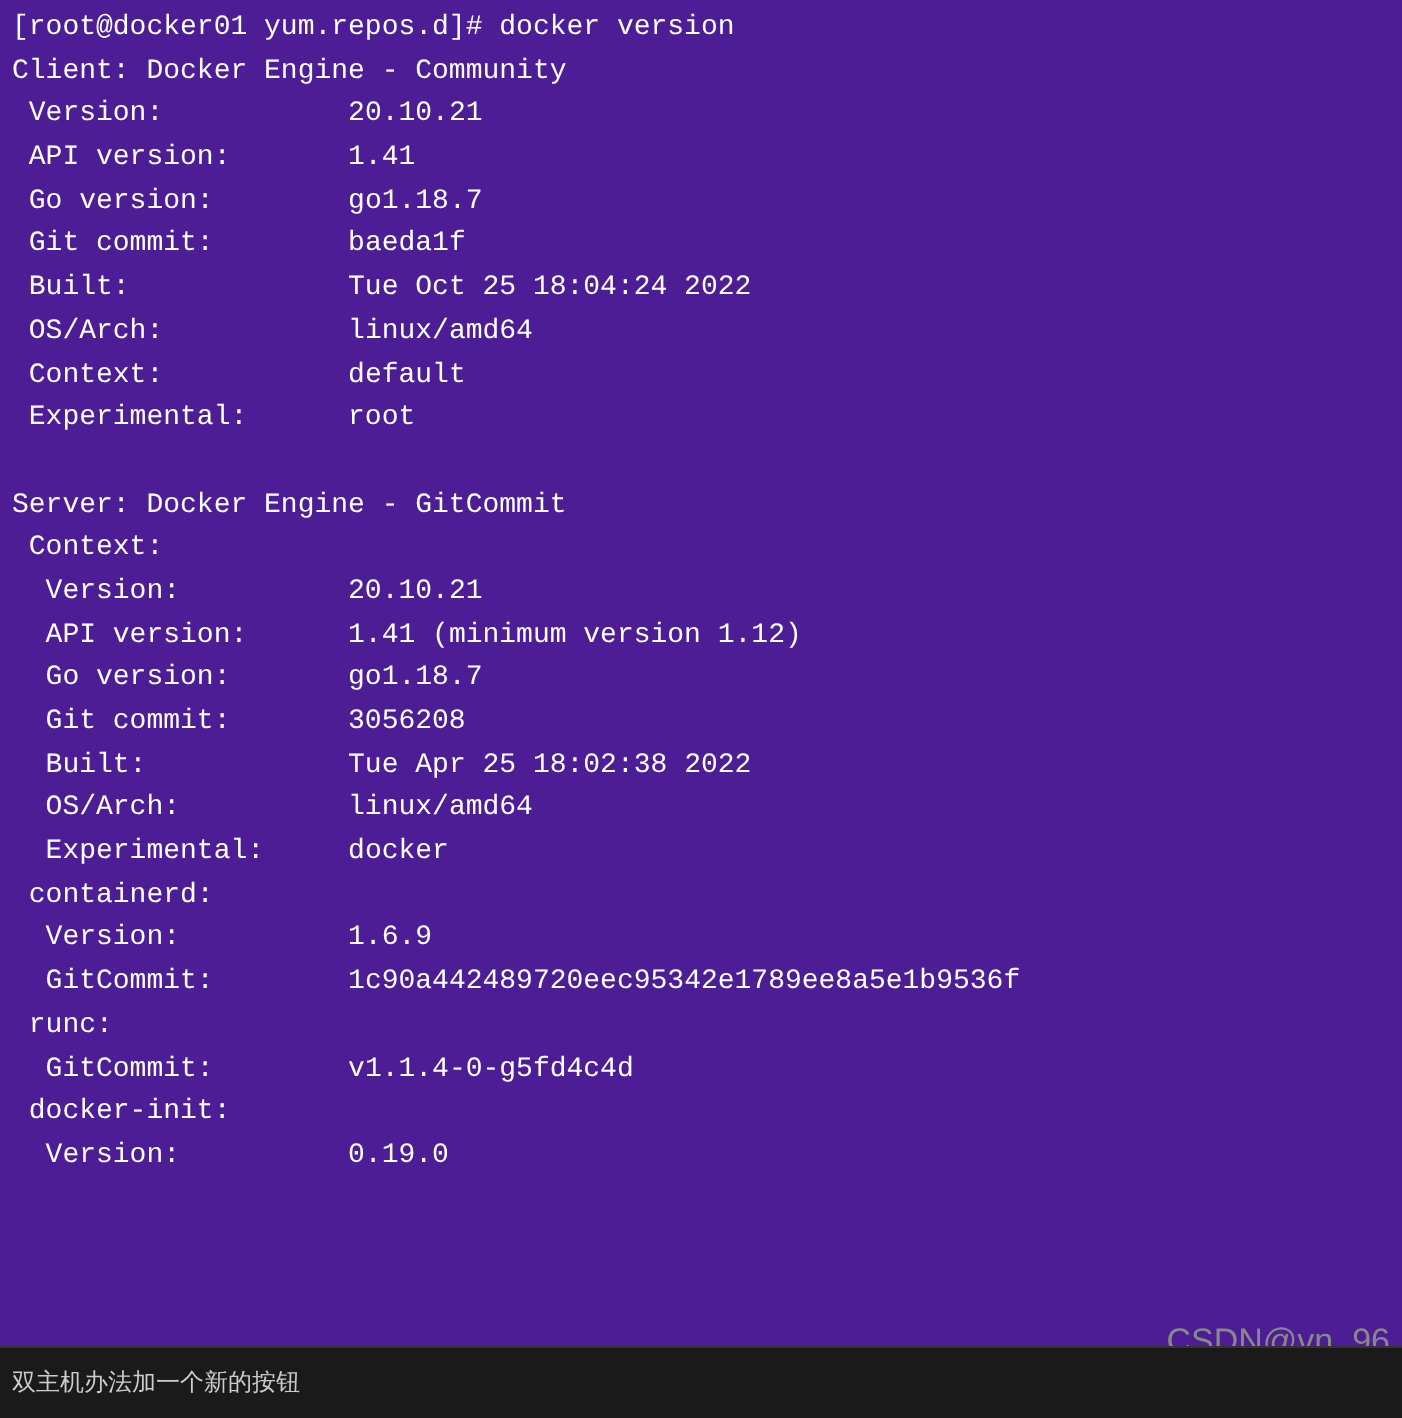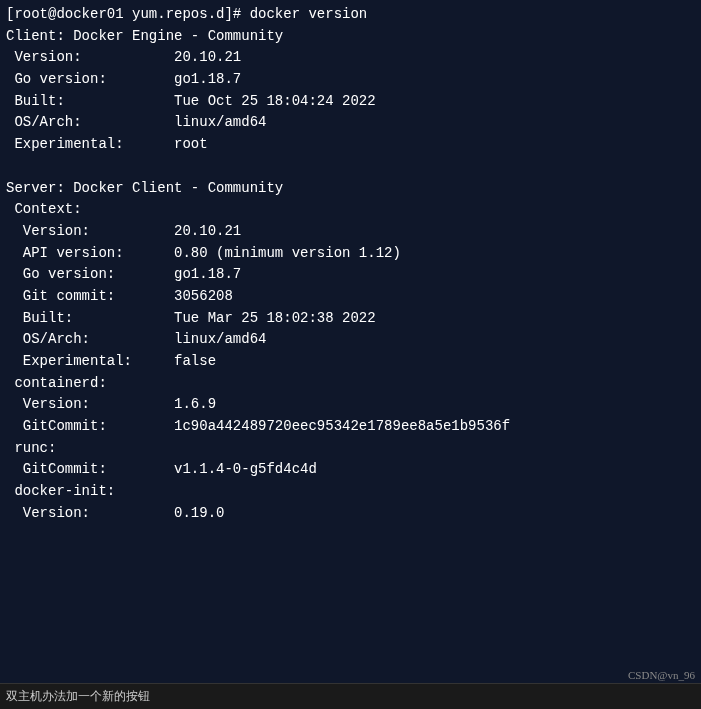--- a/index.html
+++ b/index.html
@@ -12,84 +12,87 @@
       height: 709px;
       background: #000000;
       font-family: 'Courier New', Courier, monospace;
       font-size: 14px;
       color: #ffffff;
       overflow: hidden;
     }
     .terminal {
       width: 701px;
       height: 709px;
-      background: #0f172a;
+      background: #4c1d95;
       padding: 4px 6px;
       position: relative;
     }
     .terminal-line {
       line-height: 1.55;
       white-space: pre;
     }
     .cursor {
       display: inline-block;
       width: 10px;
       height: 15px;
       background: #00ff00;
       vertical-align: middle;
       margin-left: 2px;
     }
     .watermark {
       position: absolute;
       bottom: 28px;
       right: 6px;
       color: #888888;
-      font-size: 11px;
-      font-family: Liberation Serif, serif;
+      font-size: 17px;
+      font-family: Liberation Sans, sans-serif;
     }
     .bottom-bar {
       position: absolute;
       bottom: 0;
       left: 0;
       right: 0;
-      height: 26px;
+      height: 36px;
       background: #1a1a1a;
       border-top: 1px solid #333;
       display: flex;
       align-items: center;
       padding: 0 6px;
     }
     .bottom-text {
       color: #cccccc;
       font-size: 12px;
       font-family: 'Microsoft YaHei', Arial, sans-serif;
     }
   </style>
 </head>
 <body>
 
 <div class="terminal">
   <div id="terminal-content">
       <div class="terminal-line">[root@docker01 yum.repos.d]# docker version</div>
       <div class="terminal-line">Client: Docker Engine - Community</div>
       <div class="terminal-line"><span> Version:</span><span>           20.10.21</span></div>
+      <div class="terminal-line"><span> API version:</span><span>       1.41</span></div>
       <div class="terminal-line"><span> Go version:</span><span>        go1.18.7</span></div>
+      <div class="terminal-line"><span> Git commit:</span><span>        baeda1f</span></div>
       <div class="terminal-line"><span> Built:</span><span>             Tue Oct 25 18:04:24 2022</span></div>
       <div class="terminal-line"><span> OS/Arch:</span><span>           linux/amd64</span></div>
+      <div class="terminal-line"><span> Context:</span><span>           default</span></div>
       <div class="terminal-line"><span> Experimental:</span><span>      root</span></div>
       <div class="terminal-line" style="height: 1.55em;"></div>
-      <div class="terminal-line">Server: Docker Client - Community</div>
+      <div class="terminal-line">Server: Docker Engine - GitCommit</div>
       <div class="terminal-line"> Context:</div>
       <div class="terminal-line"><span>  Version:</span><span>          20.10.21</span></div>
-      <div class="terminal-line"><span>  API version:</span><span>      0.80 (minimum version 1.12)</span></div>
+      <div class="terminal-line"><span>  API version:</span><span>      1.41 (minimum version 1.12)</span></div>
       <div class="terminal-line"><span>  Go version:</span><span>       go1.18.7</span></div>
       <div class="terminal-line"><span>  Git commit:</span><span>       3056208</span></div>
-      <div class="terminal-line"><span>  Built:</span><span>            Tue Mar 25 18:02:38 2022</span></div>
+      <div class="terminal-line"><span>  Built:</span><span>            Tue Apr 25 18:02:38 2022</span></div>
       <div class="terminal-line"><span>  OS/Arch:</span><span>          linux/amd64</span></div>
-      <div class="terminal-line"><span>  Experimental:</span><span>     false</span></div>
+      <div class="terminal-line"><span>  Experimental:</span><span>     docker</span></div>
       <div class="terminal-line"> containerd:</div>
       <div class="terminal-line"><span>  Version:</span><span>          1.6.9</span></div>
       <div class="terminal-line"><span>  GitCommit:</span><span>        1c90a442489720eec95342e1789ee8a5e1b9536f</span></div>
       <div class="terminal-line"> runc:</div>
       <div class="terminal-line"><span>  GitCommit:</span><span>        v1.1.4-0-g5fd4c4d</span></div>
       <div class="terminal-line"> docker-init:</div>
       <div class="terminal-line"><span>  Version:</span><span>          0.19.0</span></div>
     </div>
   <div class="watermark">CSDN@vn_96</div>
   <div class="bottom-bar">

